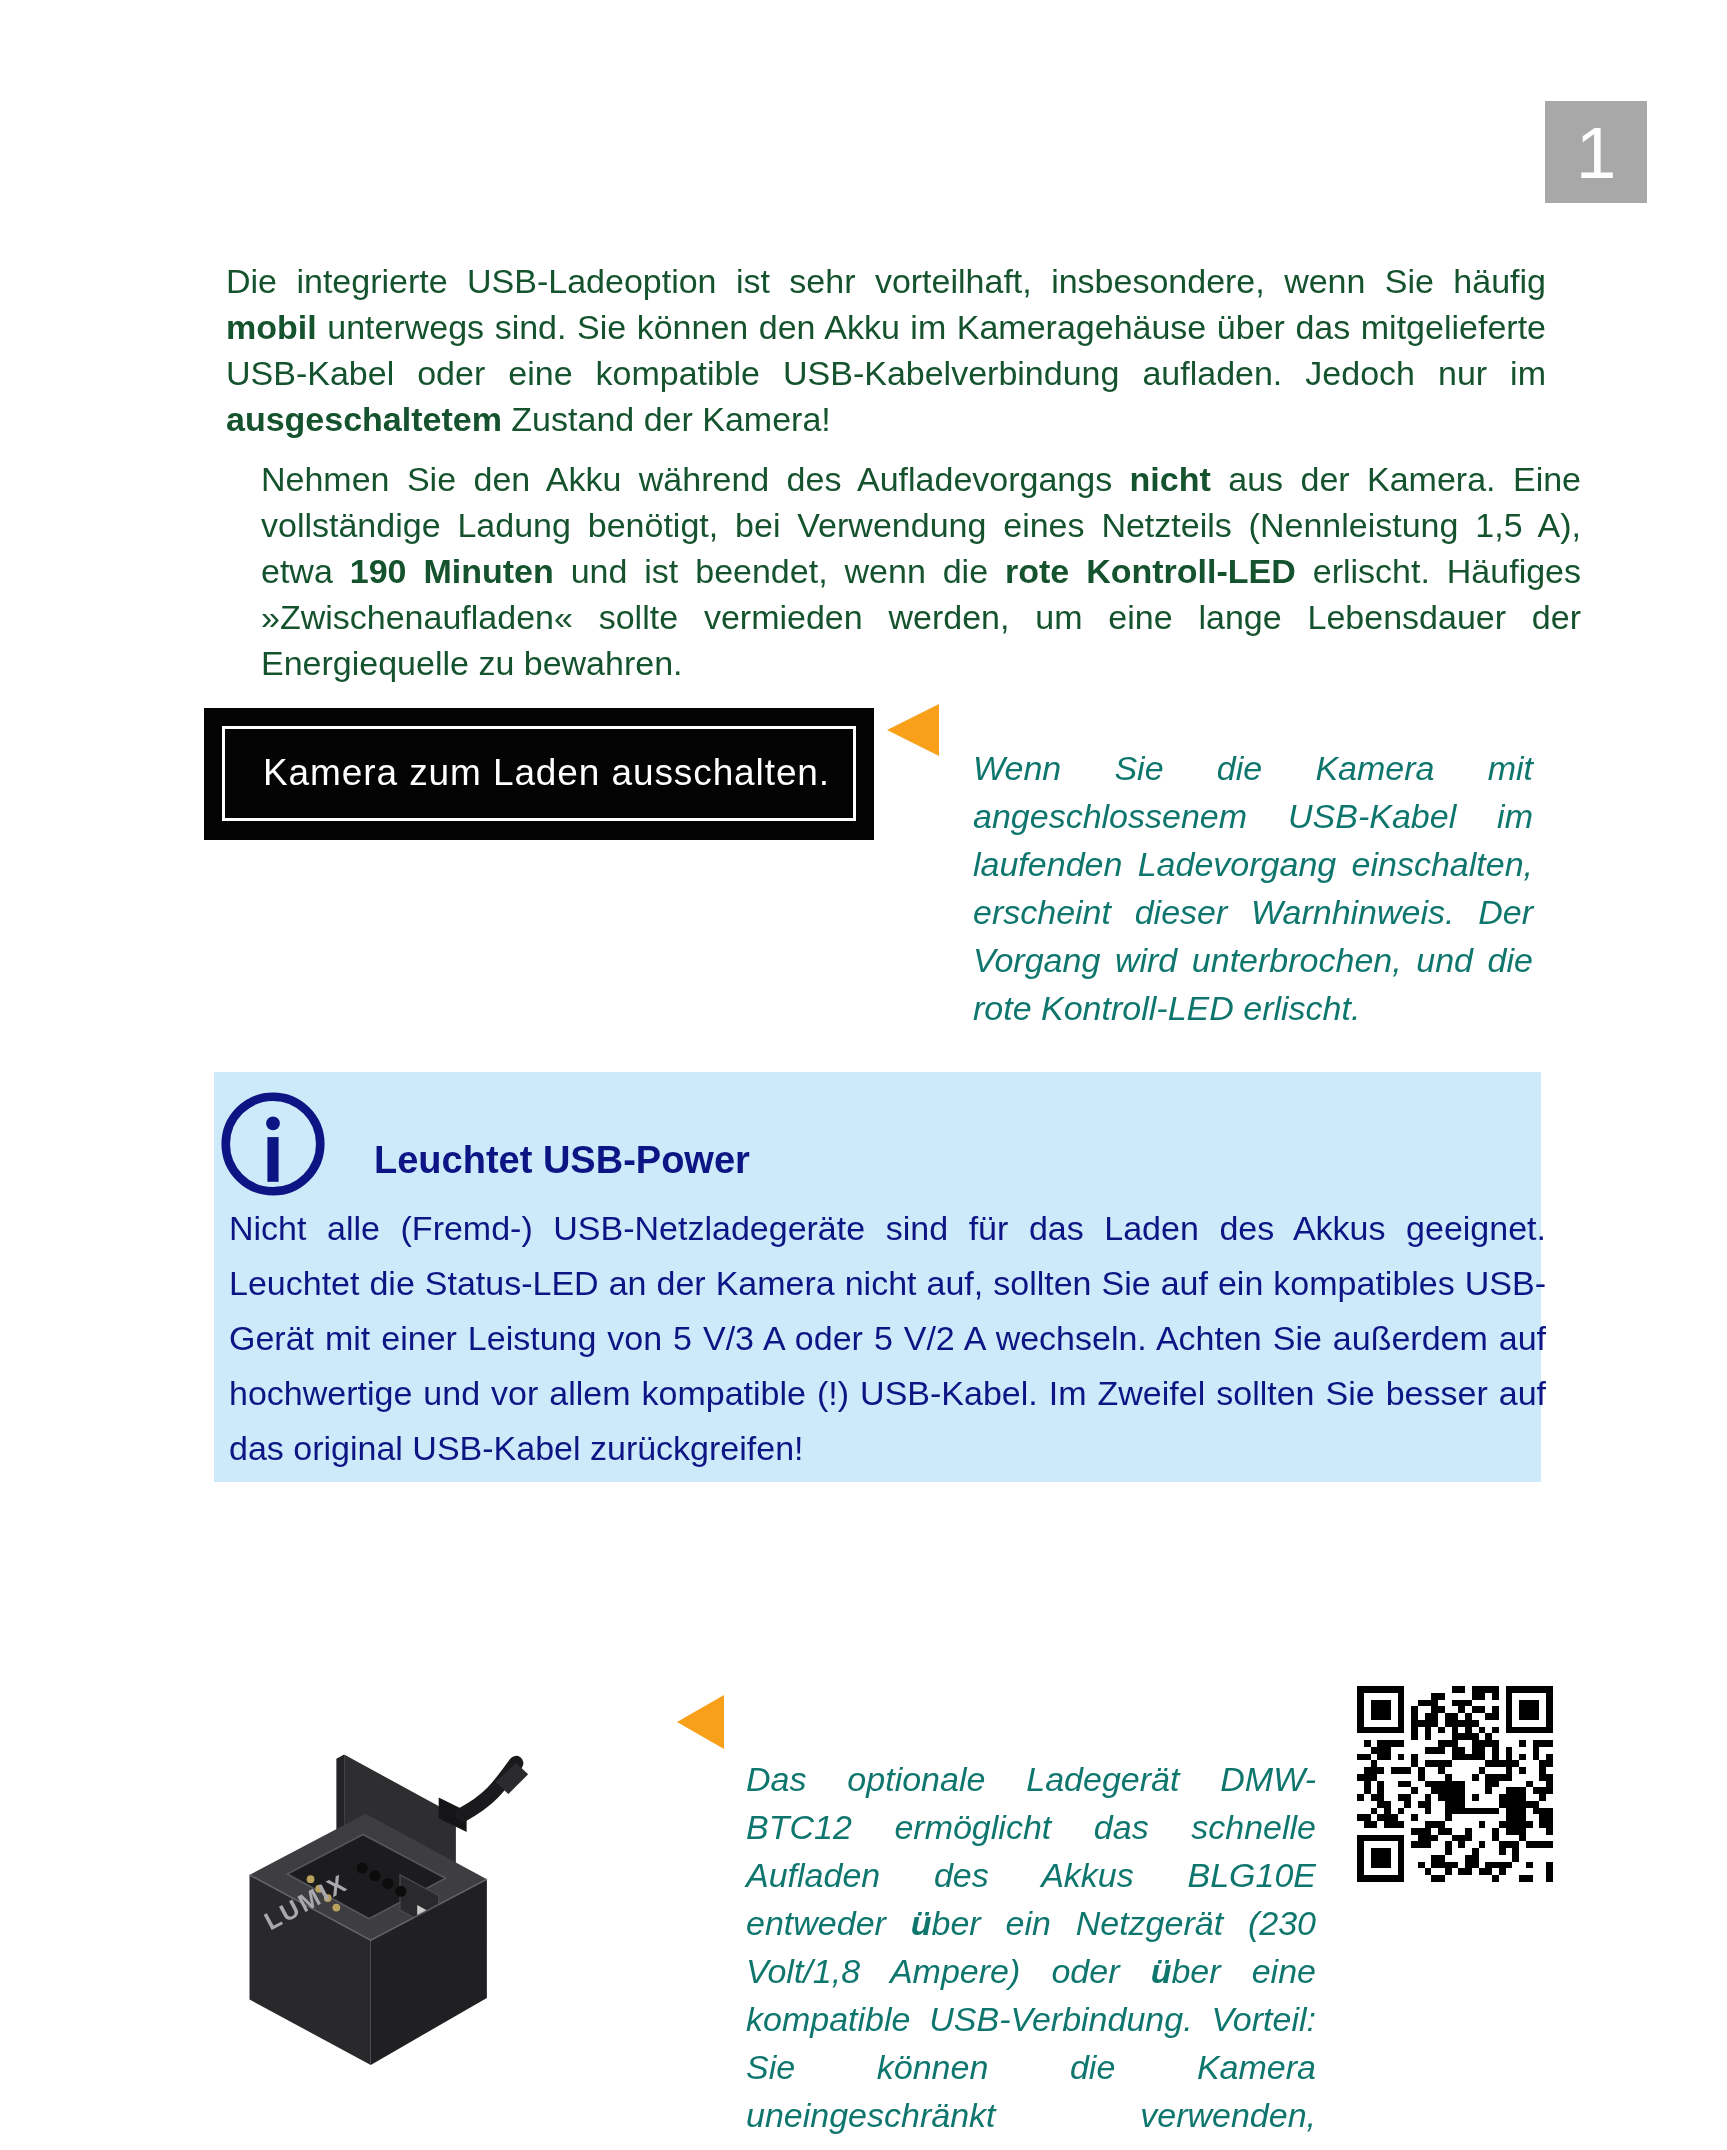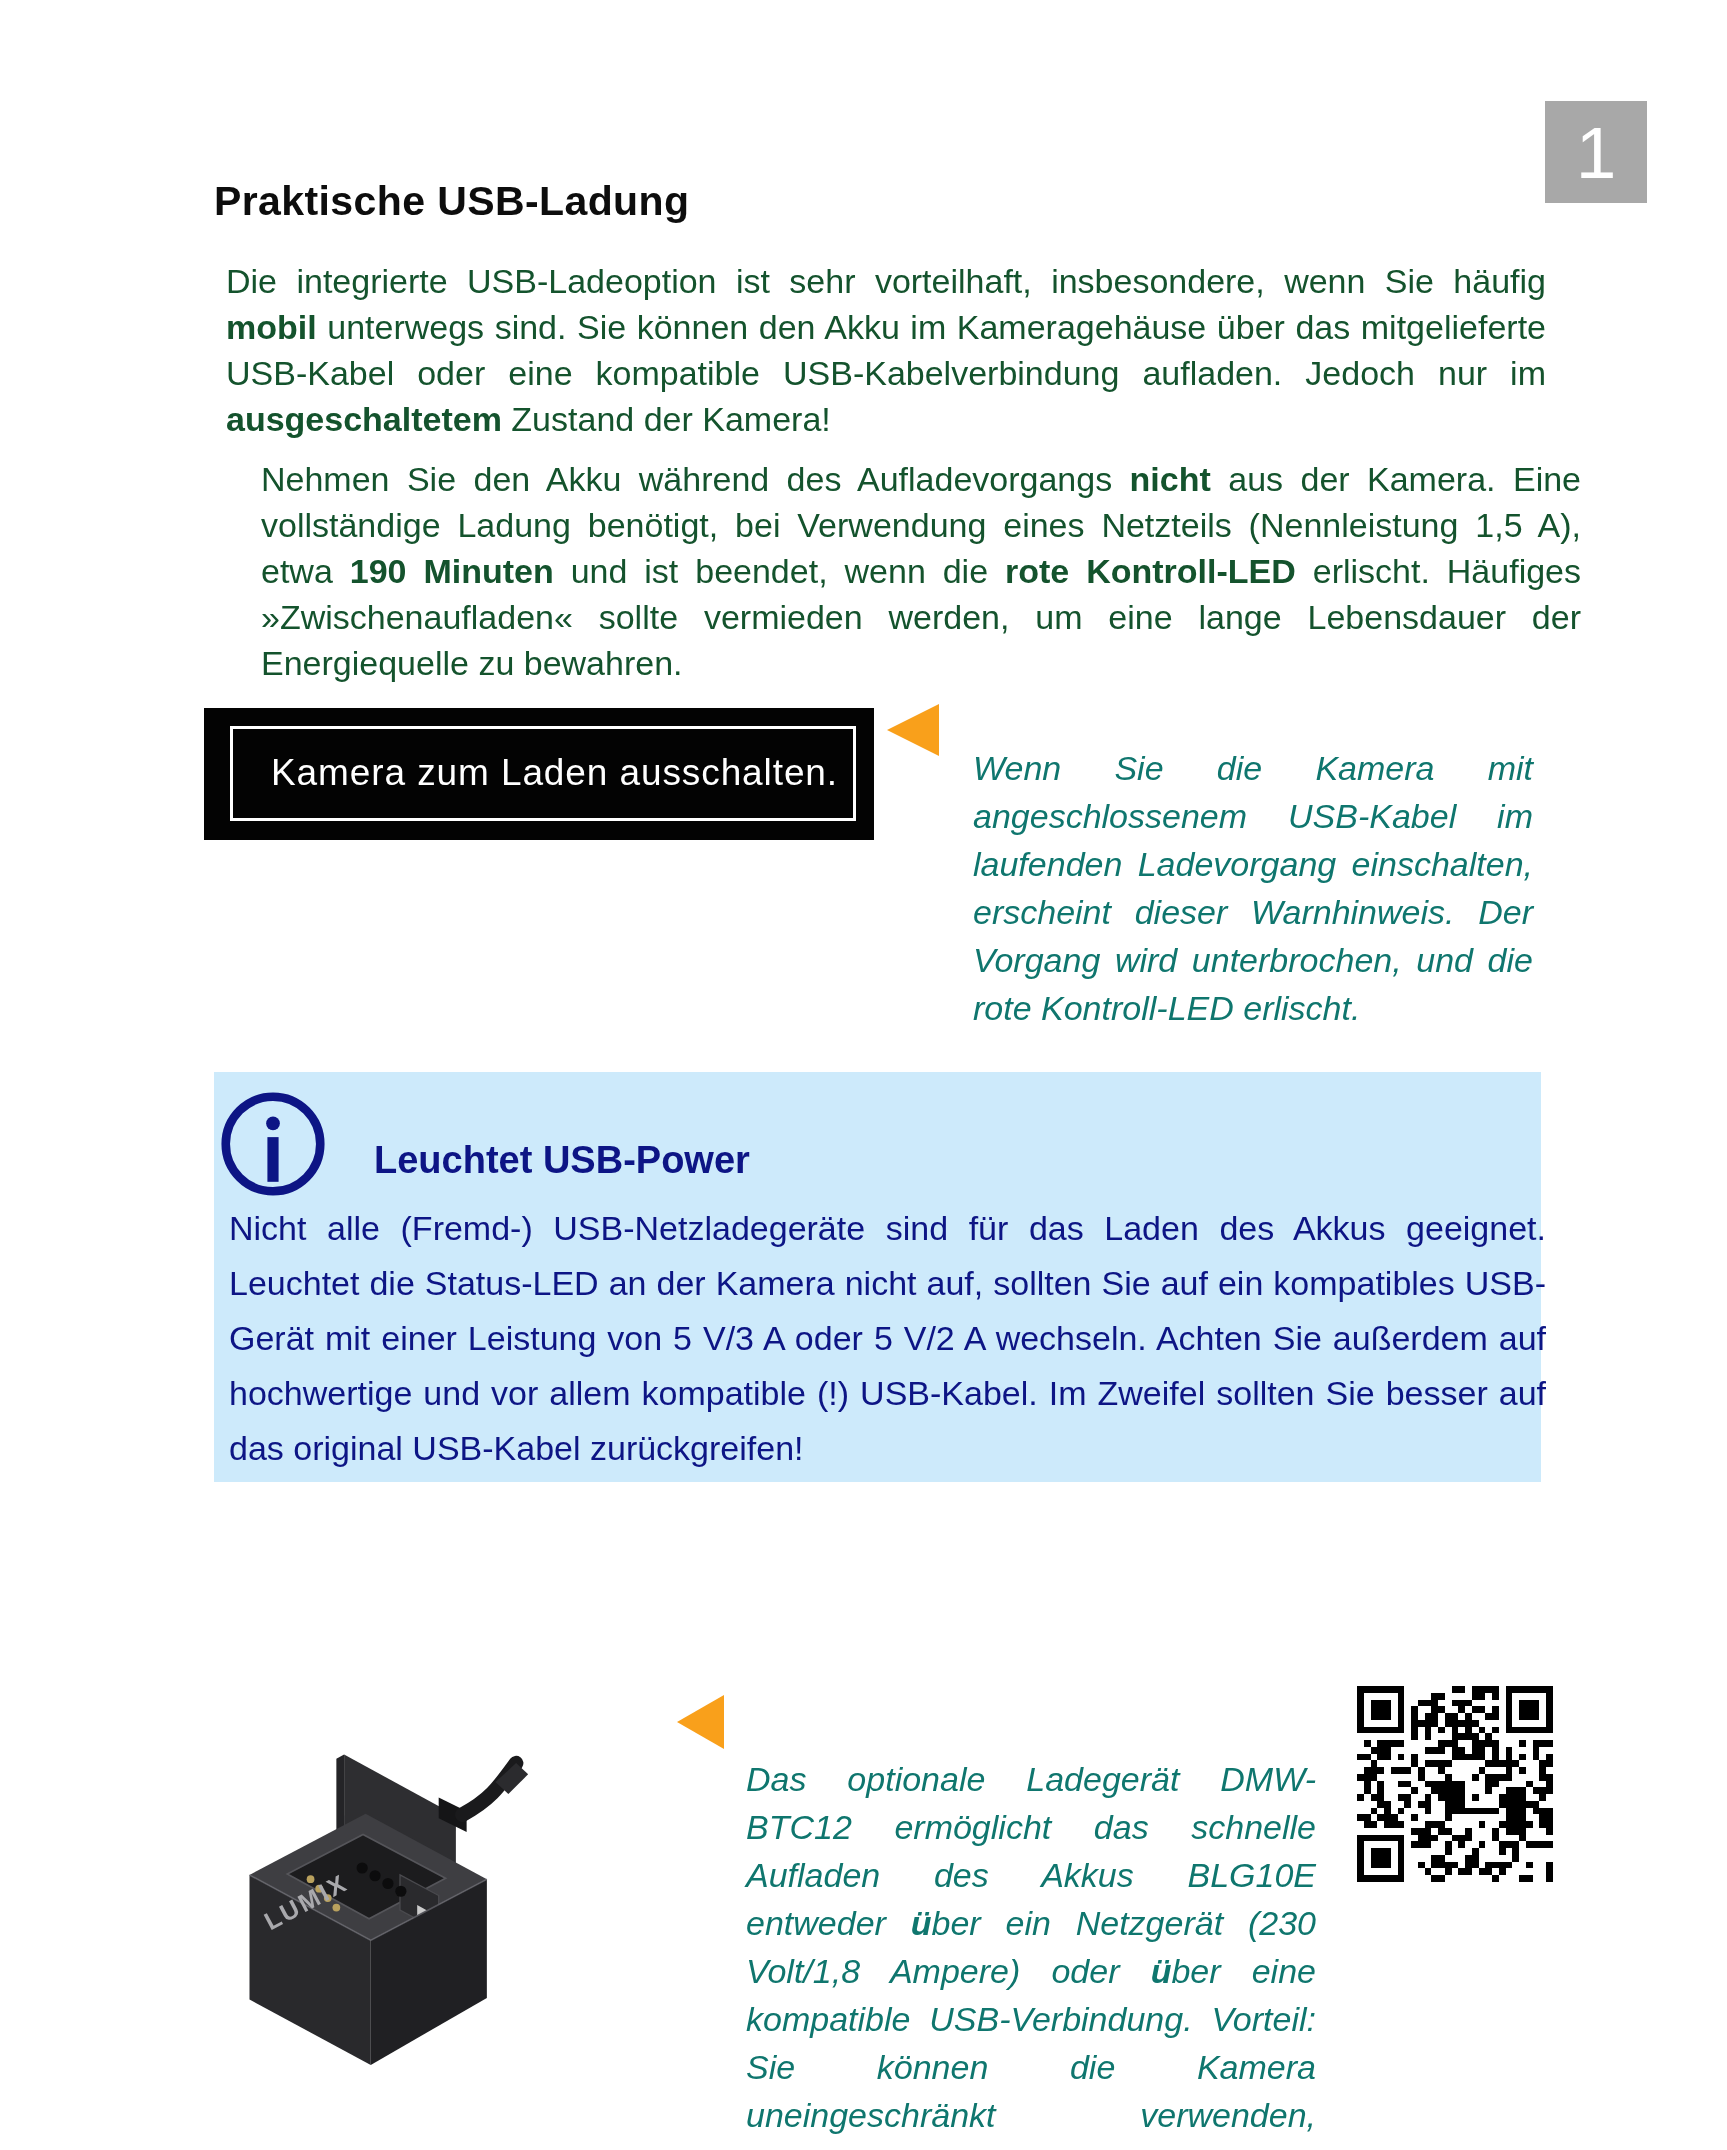--- a/index.html
+++ b/index.html
@@ -43,21 +43,21 @@
   .run-bi{font-weight:bold;font-style:italic;}
 
   
   .screen-box{
     left:204px;top:708px;width:670px;height:132px;
     background:#030303;
   }
   .screen-inner{
     position:absolute;left:18px;top:17.6px;right:17.6px;bottom:19px;
     border:3.9px solid #ffffff;
-    display:flex;align-items:center;margin-left:8px;
+    display:flex;align-items:center;
   }
   .screen-text{
     color:#ffffff;
     font-size:37px;
     padding-left:38px;
     letter-spacing:0.9px;
     white-space:nowrap;
   }
 
   
@@ -111,21 +111,20 @@
 </style>
 </head>
 <body>
 
 <div class="page">
 
   <div class="abs chapter-badge">
     <span>1</span>
   </div>
 
-  <h1 class="abs page-title">Praktische USB-Ladung</h1>
 
   <p class="abs body-para para-1"><span>Die integrierte USB-Ladeoption ist sehr vorteilhaft, insbesondere, wenn Sie häufig </span><span class="run-b">mobil</span><span> unterwegs sind. Sie können den Akku im Kameragehäuse über das mitgelieferte USB-Kabel oder eine kompatible USB-Kabelverbindung aufladen. Jedoch nur im </span><span class="run-b">ausgeschaltetem</span><span> Zustand der Kamera!</span></p>
   <p class="abs body-para para-2"><span>Nehmen Sie den Akku während des Aufladevorgangs </span><span class="run-b">nicht</span><span> aus der Kamera. Eine vollständige Ladung benötigt, bei Verwendung eines Netzteils (Nennleistung 1,5 A), etwa </span><span class="run-b">190 Minuten</span><span> und ist beendet, wenn die </span><span class="run-b">rote Kontroll-LED</span><span> erlischt. Häufiges »Zwischenaufladen« sollte vermieden werden, um eine lange Lebensdauer der Energiequelle zu bewahren.</span></p>
 
   <div class="abs screen-box">
     <div class="screen-inner">
       <span class="screen-text">Kamera zum Laden ausschalten.</span>
     </div>
   </div>
   <div class="abs marker-arrow arrow-1"></div>

